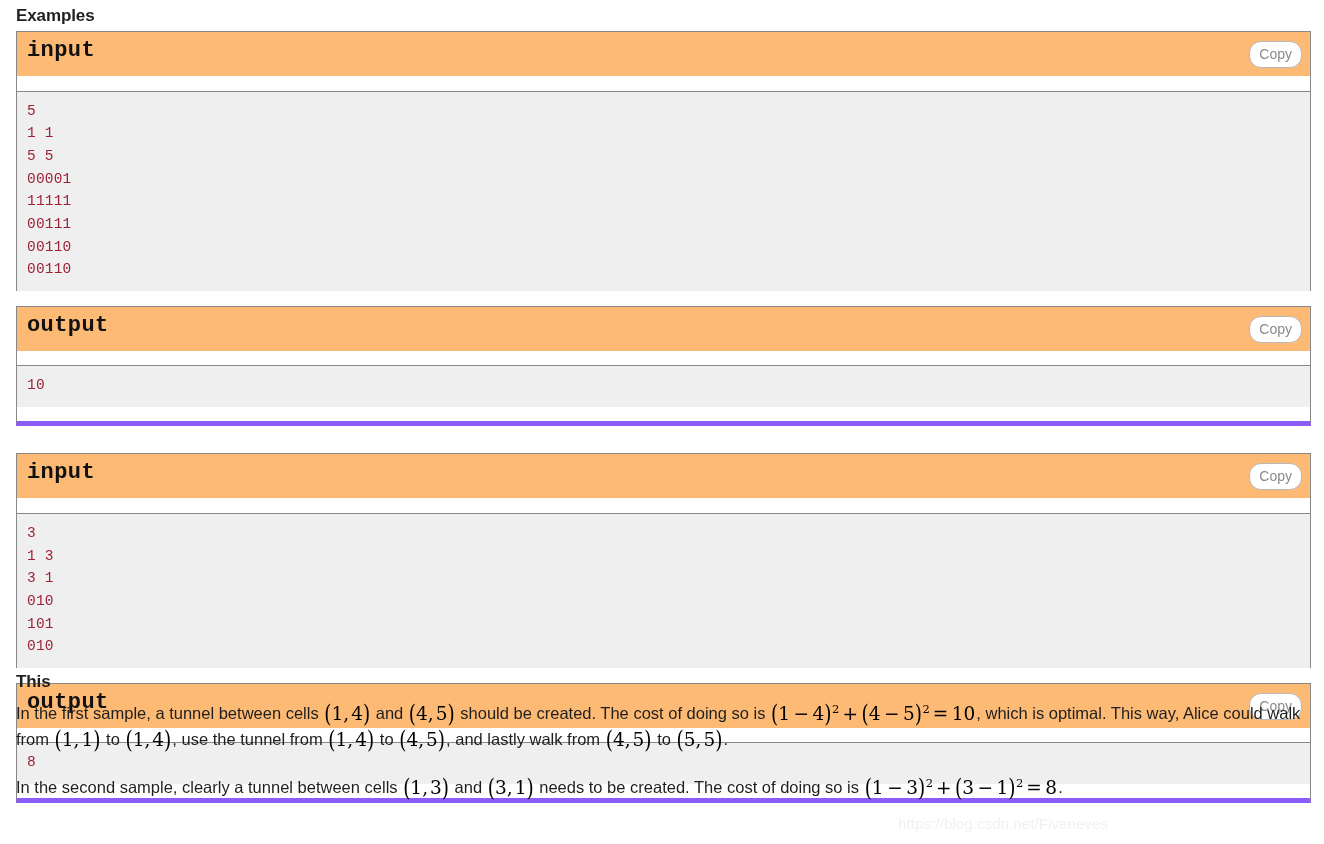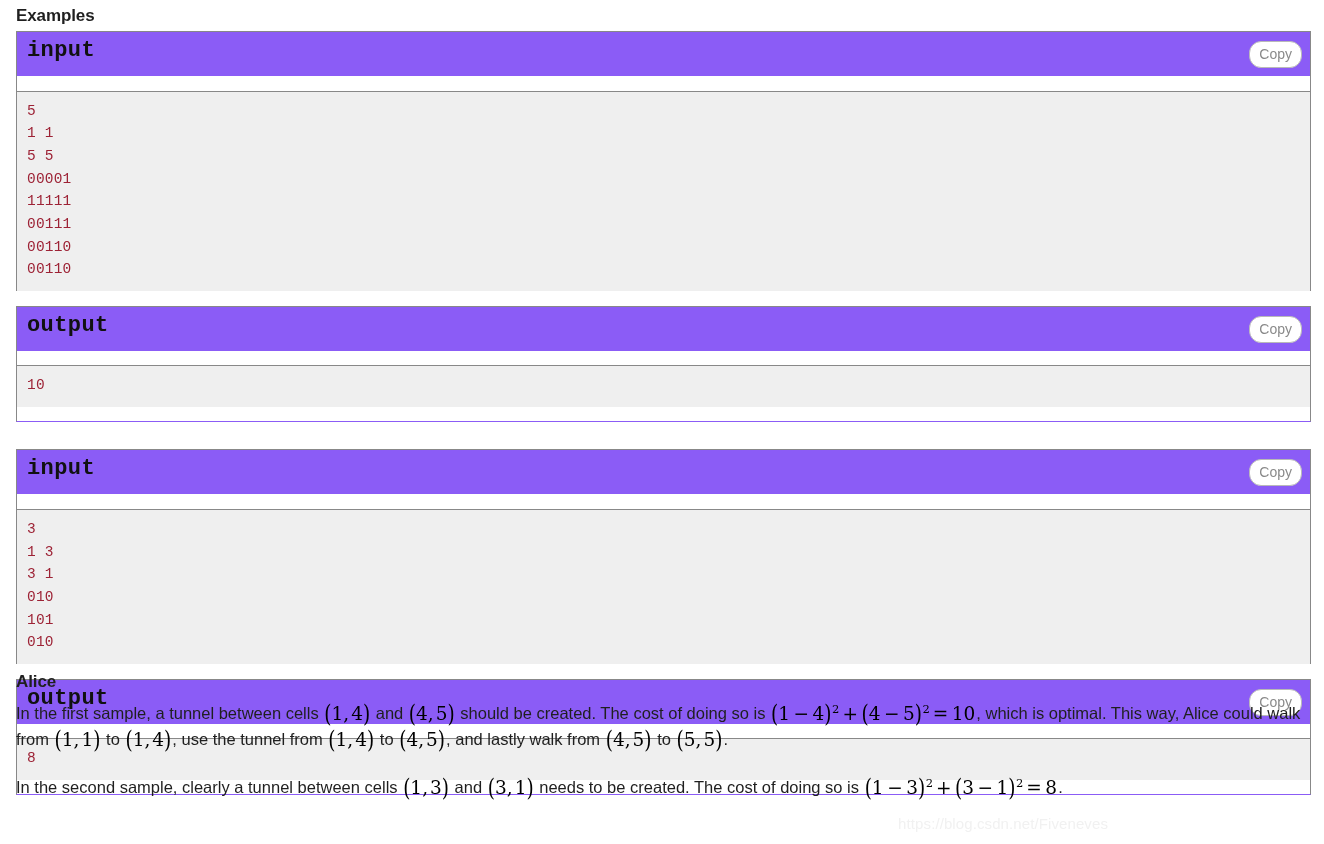--- a/index.html
+++ b/index.html
@@ -54,26 +54,26 @@
     margin-bottom: 27px;
   }
 
   .test-block {
     border: 1px solid #888888;
     border-bottom: none;
     box-sizing: border-box;
     background: #ffffff;
   }
   .test-block.last {
-    border-bottom: 1px solid #8b5cf6;
+    border-bottom: 5px solid #8b5cf6;
   }
 
   .block-title {
     position: relative;
-    background: #8b5cf6;
+    background: #fdba74;
     font-family: "Liberation Mono", monospace;
     font-size: 22px;
     font-weight: bold;
     color: #111111;
     padding: 6px 10px 7px 10px;
     line-height: 1.18;
     letter-spacing: 0.4px;
     box-sizing: border-box;
     height: 44px;
   }
@@ -226,21 +226,21 @@
         <div class="block-title">
           <span>output</span>
           <span class="copy-btn">Copy</span>
         </div>
         <pre class="block-body">8</pre>
       </div>
     </div>
 
   </div>
 
-  <h2 class="section-title" id="note-title">Alice</h2>
+  <h2 class="section-title" id="note-title">This</h2>
 
   <div class="note-body">
 
     <p class="note-par"><span>In the first sample, a tunnel between cells </span><span class="mjx"><span class="paren">(</span>1<span class="comma">,</span>4<span class="paren">)</span></span><span> and </span><span class="mjx"><span class="paren">(</span>4<span class="comma">,</span>5<span class="paren">)</span></span><span> should be created. The cost of doing so is </span><span class="mjx"><span class="paren">(</span>1<span class="op">−</span>4<span class="paren">)</span><sup>2</sup><span class="op">+</span><span class="paren">(</span>4<span class="op">−</span>5<span class="paren">)</span><sup>2</sup><span class="op">=</span>10</span><span>, which is optimal. This way, Alice could walk from </span><span class="mjx"><span class="paren">(</span>1<span class="comma">,</span>1<span class="paren">)</span></span><span> to </span><span class="mjx"><span class="paren">(</span>1<span class="comma">,</span>4<span class="paren">)</span></span><span>, use the tunnel from </span><span class="mjx"><span class="paren">(</span>1<span class="comma">,</span>4<span class="paren">)</span></span><span> to </span><span class="mjx"><span class="paren">(</span>4<span class="comma">,</span>5<span class="paren">)</span></span><span>, and lastly walk from </span><span class="mjx"><span class="paren">(</span>4<span class="comma">,</span>5<span class="paren">)</span></span><span> to </span><span class="mjx"><span class="paren">(</span>5<span class="comma">,</span>5<span class="paren">)</span></span><span>.</span></p>
 
     <p class="note-par"><span>In the second sample, clearly a tunnel between cells </span><span class="mjx"><span class="paren">(</span>1<span class="comma">,</span>3<span class="paren">)</span></span><span> and </span><span class="mjx"><span class="paren">(</span>3<span class="comma">,</span>1<span class="paren">)</span></span><span> needs to be created. The cost of doing so is </span><span class="mjx"><span class="paren">(</span>1<span class="op">−</span>3<span class="paren">)</span><sup>2</sup><span class="op">+</span><span class="paren">(</span>3<span class="op">−</span>1<span class="paren">)</span><sup>2</sup><span class="op">=</span>8</span><span>.</span></p>
 
   </div>
 
   <div id="watermark">https://blog.csdn.net/Fiveneves</div>

